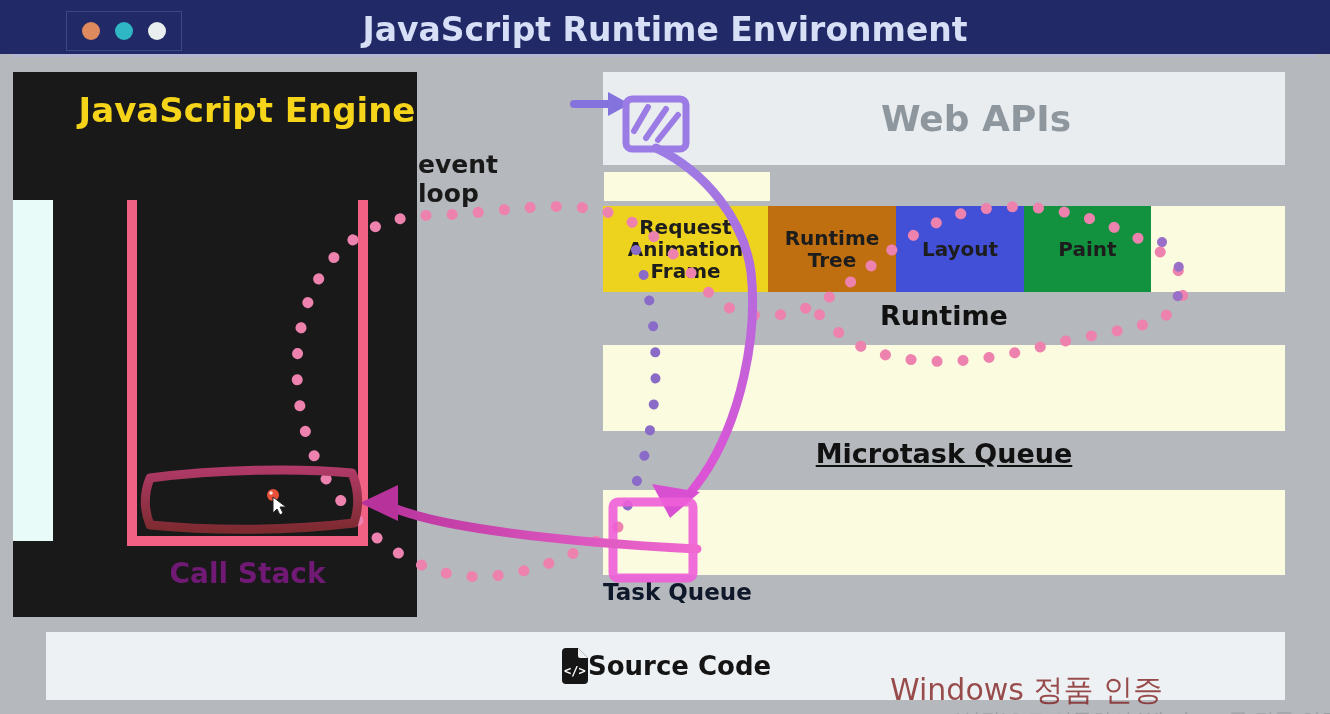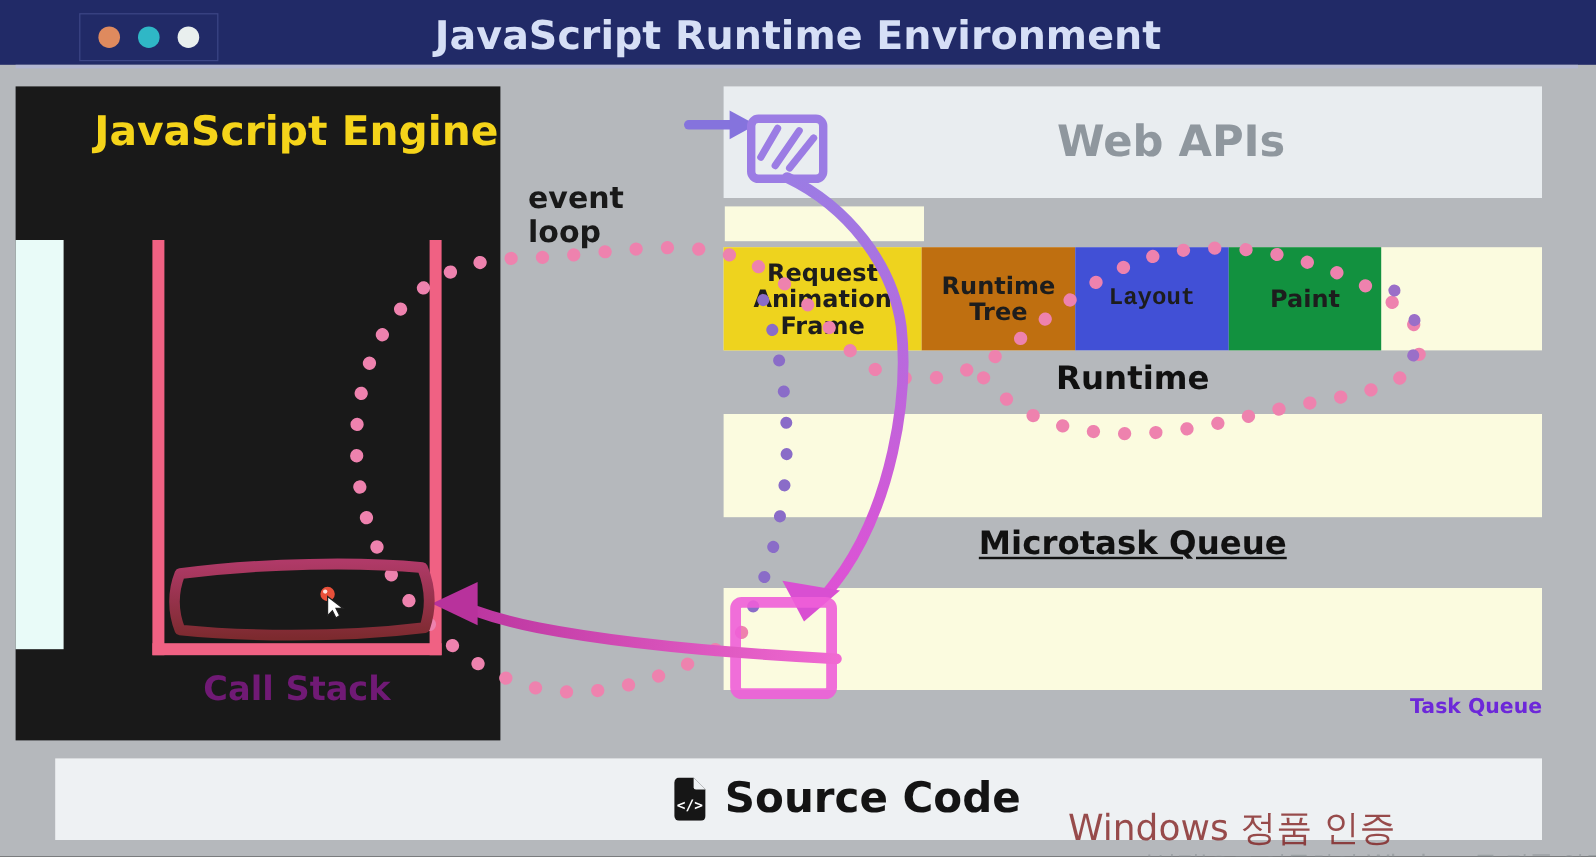--- a/index.html
+++ b/index.html
@@ -20,41 +20,41 @@
   #engine-title{left:13px;top:90px;width:468px;text-align:center;color:#f5d41a;
     font-size:34px;font-weight:bold;}
   #heap-box{left:13px;top:200px;width:40px;height:341px;background:#e9fbf8;}
   .stack-bar{background:#f06183;}
   #stack-left{left:127px;top:200px;width:10px;height:346px;}
   #stack-right{left:358px;top:200px;width:10px;height:346px;}
   #stack-bottom{left:127px;top:536px;width:241px;height:10px;}
   #call-stack-label{left:127px;top:557px;width:241px;text-align:center;color:#701a75;
     font-size:28px;font-weight:bold;}
   
-  #event-loop-label{left:440px;top:150px;width:140px;color:#191919;font-size:25px;font-weight:bold;}
+  #event-loop-label{left:418px;top:150px;width:140px;color:#191919;font-size:25px;font-weight:bold;}
   
   #webapis-box{left:603px;top:72px;width:682px;height:93px;background:#e9edf0;}
   #webapis-title{left:603px;top:98px;width:682px;text-align:center;color:#8f979e;
     font-size:36px;font-weight:bold;margin-left:32px;}
   #pending-box{left:604px;top:172px;width:166px;height:29px;background:#fbfbdf;}
   #render-row{left:603px;top:206px;width:682px;height:86px;background:#fbfbdf;display:flex;}
   .render-stage{height:86px;display:flex;align-items:center;justify-content:center;
     text-align:center;color:#1d1d1d;font-weight:bold;font-size:20px;line-height:1.1;}
   #render-label{left:603px;top:300px;width:682px;text-align:center;color:#111;
     font-size:27px;font-weight:bold;}
   #microtask-box{left:603px;top:345px;width:682px;height:86px;background:#fbfbdf;}
   #microtask-label{left:603px;top:438px;width:682px;text-align:center;color:#111;
     font-size:27px;font-weight:bold;text-decoration:underline;}
   #task-box{left:603px;top:490px;width:682px;height:85px;background:#fbfbdf;}
-  #task-label{left:603px;top:579px;width:682px;text-align:right;color:#6d28d9;
-    font-size:17px;font-weight:bold;}
+  #task-label{left:603px;top:579px;width:682px;text-align:left;color:#0f172a;
+    font-size:23px;font-weight:bold;}
   
   #source-bar{left:46px;top:632px;width:1239px;height:68px;background:#eef1f3;}
   #source-group{left:560px;top:646px;height:40px;display:flex;align-items:center;z-index:8;}
-  #source-label{margin-left:16px;color:#141414;font-size:35px;font-weight:bold;}
+  #source-label{color:#141414;font-size:26px;font-weight:bold;}
   
   #watermark1{left:890px;top:670px;color:#7f1d1d;opacity:.78;font-size:30px;z-index:9;}
   #watermark2{left:955px;top:707px;color:#8d9397;opacity:.6;font-size:20px;z-index:9;white-space:nowrap;}
   
   #overlay{left:0;top:0;z-index:20;pointer-events:none;}
 </style>
 </head>
 <body>
 
 <div id="screen">
@@ -81,21 +81,21 @@
   <div class="abs" id="webapis-box"></div>
   <div class="abs" id="webapis-title">Web APIs</div>
   <div class="abs" id="pending-box"></div>
   <div class="abs" id="render-row">
       <div class="render-stage" style="width: 165px; background: rgb(238, 211, 30);">
         <span style="padding: 0px 6px;">Request Animation Frame</span>
       </div>
       <div class="render-stage" style="width: 128px; background: rgb(191, 111, 16);">
         <span style="padding: 0px 6px;">Runtime Tree</span>
       </div>
-      <div class="render-stage" style="width: 128px; background: rgb(65, 80, 214); font-family: Liberation Mono, monospace;">
+      <div class="render-stage" style="width: 128px; background: rgb(65, 80, 214);">
         <span style="padding: 0px 6px;">Layout</span>
       </div>
       <div class="render-stage" style="width: 127px; background: rgb(18, 145, 63);">
         <span style="padding: 0px 6px;">Paint</span>
       </div>
     </div>
   <div class="abs" id="render-label">Runtime</div>
   <div class="abs" id="microtask-box"></div>
   <div class="abs" id="microtask-label">Microtask Queue</div>
   <div class="abs" id="task-box"></div>

